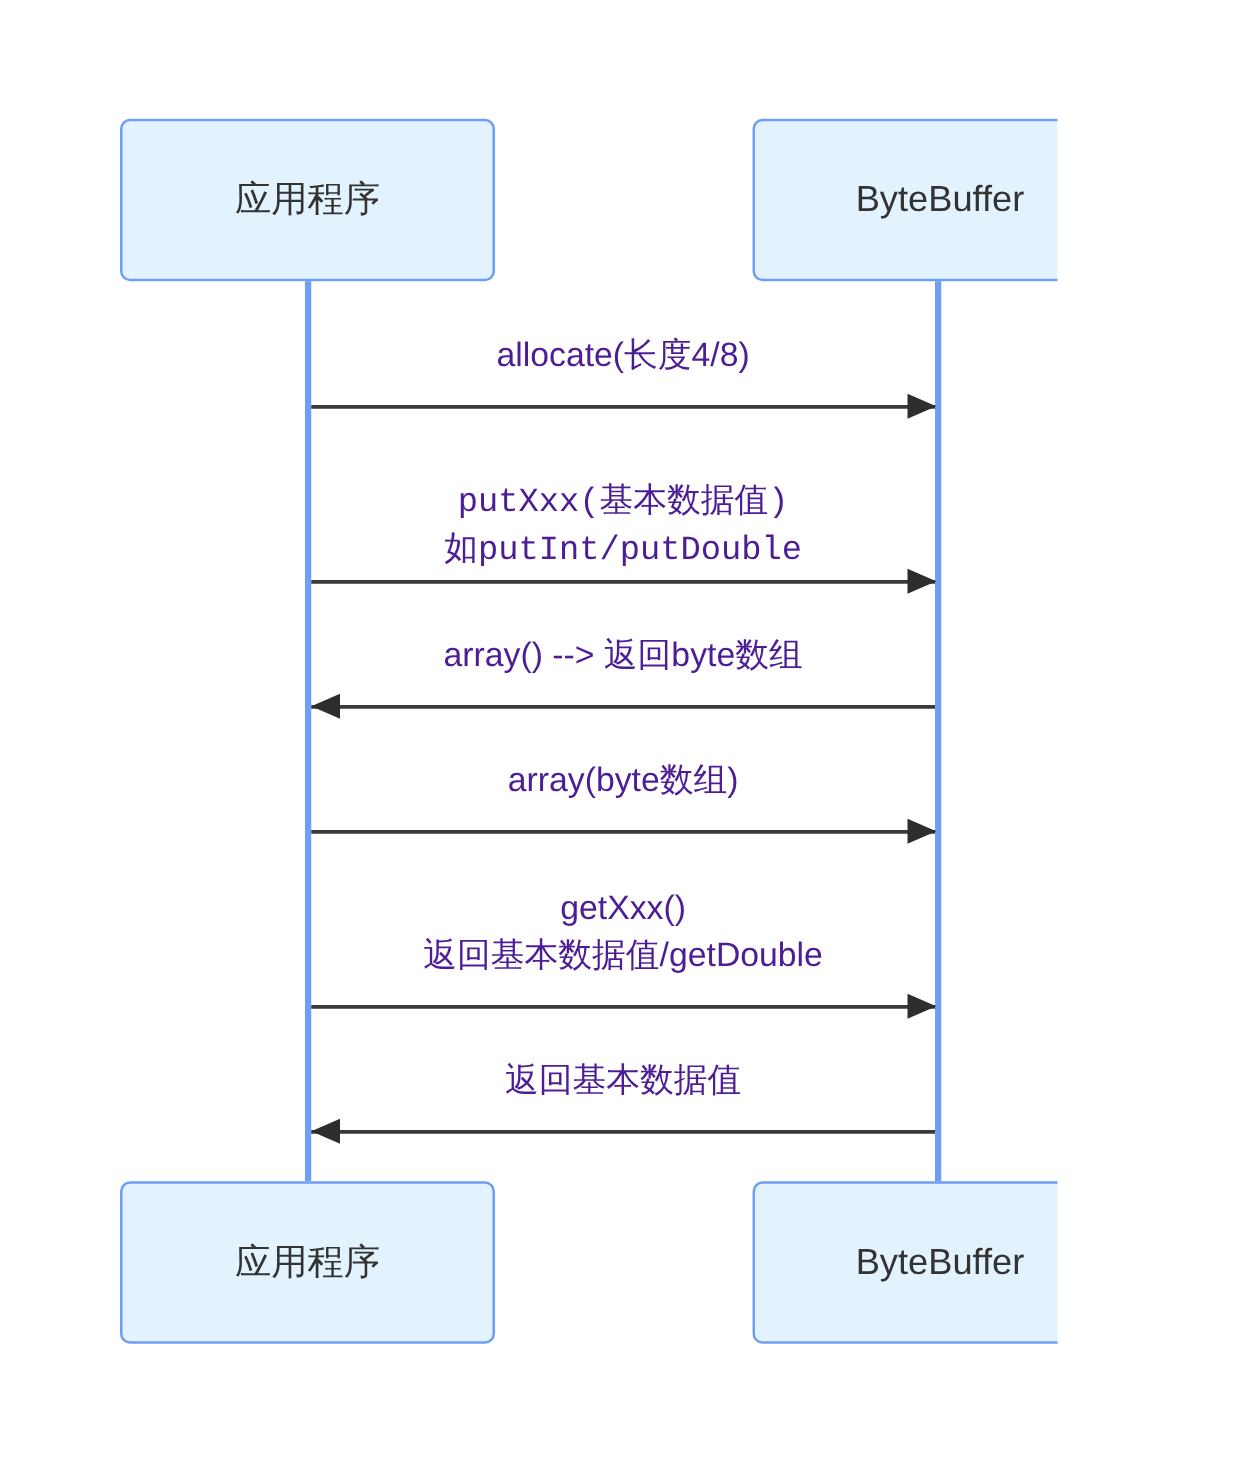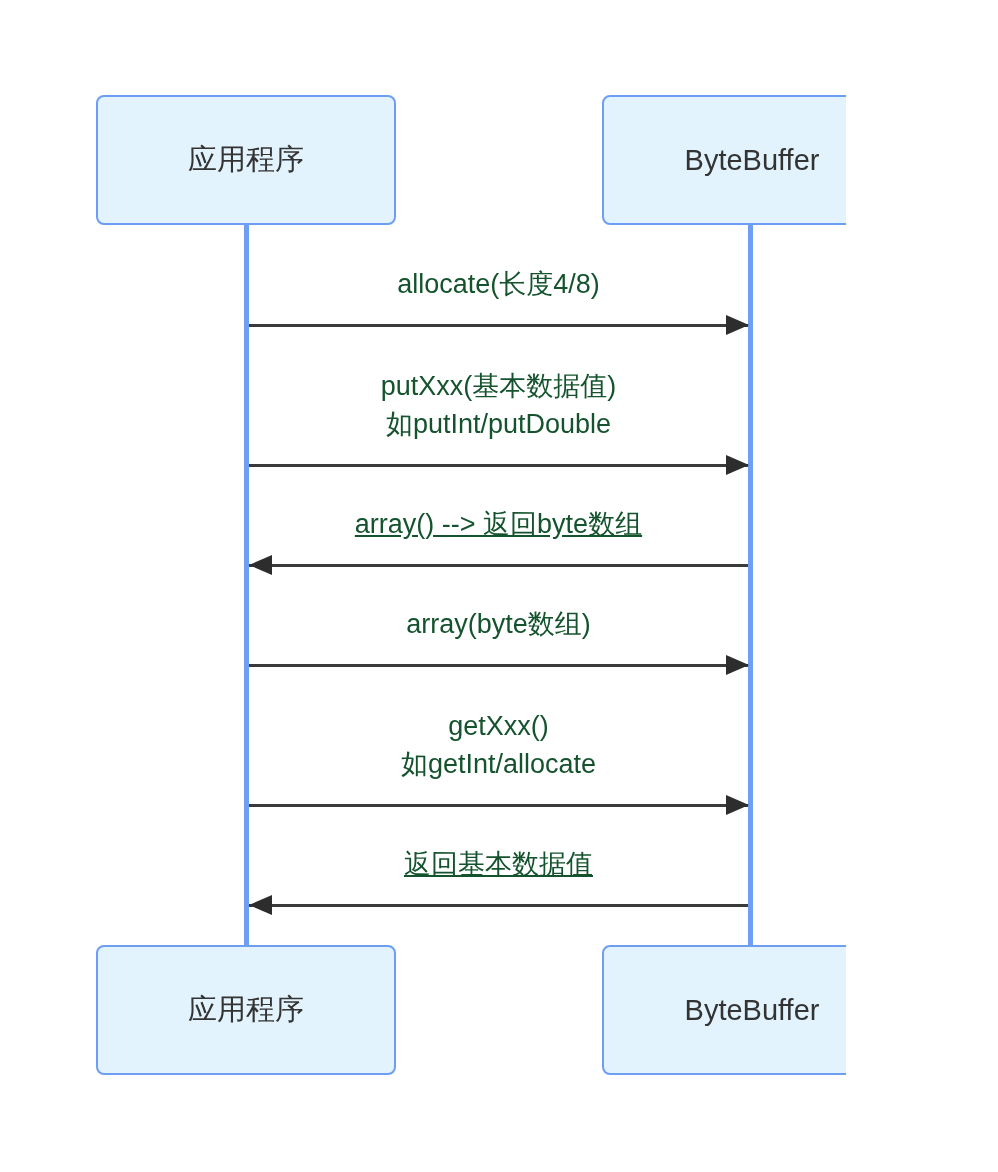--- a/index.html
+++ b/index.html
@@ -42,21 +42,21 @@
   }
   .lifeline.left  { left: 244px; }
   .lifeline.right { left: 748px; }
   .msg-label {
     position: absolute;
     left: 249px;
     width: 499px;
     text-align: center;
     font-size: 27px;
     line-height: 38px;
-    color: #14532d;
+    color: #4c1d95;
     white-space: pre;
   }
   .msg-line {
     position: absolute;
     left: 249px;
     width: 499px;
     height: 3px;
     background: #3a3a3a;
   }
   .msg-head {
@@ -89,35 +89,35 @@
   </div>
 
   <div class="lifeline left"></div>
 
   <div class="lifeline right"></div>
 
   <div id="messages">
       <div class="msg-label" style="top: 265px;">allocate(长度4/8)</div>
       <div class="msg-line" style="top: 324px;"></div>
       <div class="msg-head dir-right" style="top: 315px;"></div>
-      <div class="msg-label" style="top: 367px;">putXxx(基本数据值)
+      <div class="msg-label" style="top: 384px; font-family: Liberation Mono, monospace;">putXxx(基本数据值)
 如putInt/putDouble</div>
       <div class="msg-line" style="top: 464px;"></div>
       <div class="msg-head dir-right" style="top: 455px;"></div>
-      <div class="msg-label" style="top: 505px; text-decoration: underline;">array() --&gt; 返回byte数组</div>
+      <div class="msg-label" style="top: 505px;">array() --&gt; 返回byte数组</div>
       <div class="msg-line" style="top: 564px;"></div>
       <div class="msg-head dir-left" style="top: 555px;"></div>
       <div class="msg-label" style="top: 605px;">array(byte数组)</div>
       <div class="msg-line" style="top: 664px;"></div>
       <div class="msg-head dir-right" style="top: 655px;"></div>
       <div class="msg-label" style="top: 707px;">getXxx()
-如getInt/allocate</div>
+返回基本数据值/getDouble</div>
       <div class="msg-line" style="top: 804px;"></div>
       <div class="msg-head dir-right" style="top: 795px;"></div>
-      <div class="msg-label" style="top: 845px; text-decoration: underline;">返回基本数据值</div>
+      <div class="msg-label" style="top: 845px;">返回基本数据值</div>
       <div class="msg-line" style="top: 904px;"></div>
       <div class="msg-head dir-left" style="top: 895px;"></div>
     </div>
 
   <div class="actor-box pos-left pos-bottom">
     <span>应用程序</span>
   </div>
 
   <div class="actor-box pos-right pos-bottom">
     <span>ByteBuffer</span>

